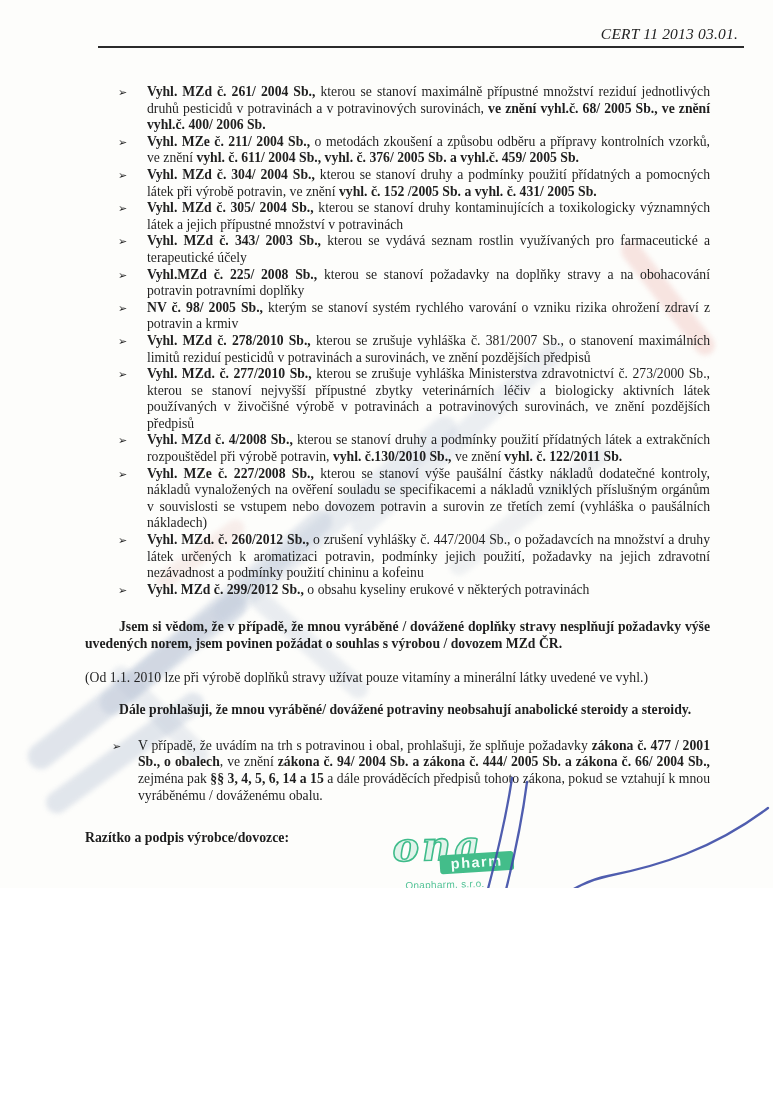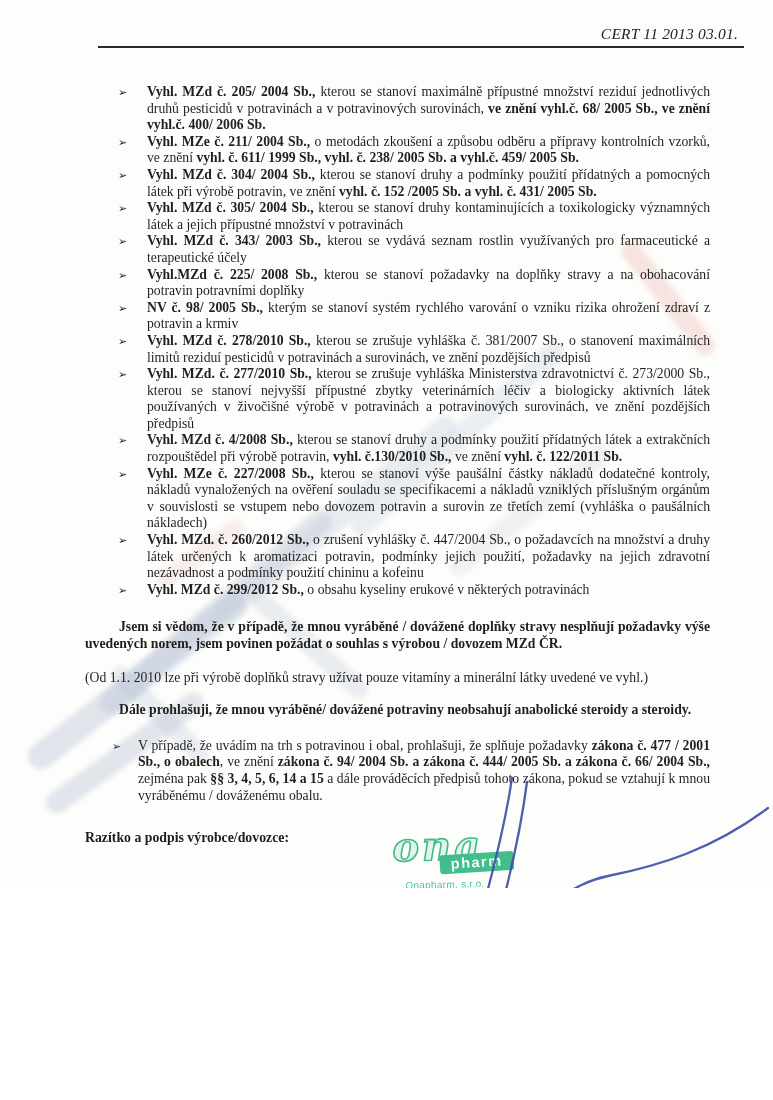--- a/index.html
+++ b/index.html
@@ -79,25 +79,25 @@
     <i class="wm" style="left:148px;top:545px;width:105px;height:18px;background:#eccbc6;opacity:.30;transform:rotate(-36deg)"></i>
   </div>
 
   <div class="cert">CERT 11 2013 03.01.</div>
   <div class="hrule"></div>
 
   <div class="content">
     <ul class="regs">
         <li>
           <span class="marker">➢</span>
-          <span class="li-text"><b>Vyhl. MZd č. 205/ 2004 Sb.,</b> kterou se stanoví maximálně přípustné množství reziduí jednotlivých druhů pesticidů v potravinách a v potravinových surovinách, <b>ve znění vyhl.č. 68/ 2005 Sb., ve znění vyhl.č. 400/ 2006 Sb.</b></span>
+          <span class="li-text"><b>Vyhl. MZd č. 261/ 2004 Sb.,</b> kterou se stanoví maximálně přípustné množství reziduí jednotlivých druhů pesticidů v potravinách a v potravinových surovinách, <b>ve znění vyhl.č. 68/ 2005 Sb., ve znění vyhl.č. 400/ 2006 Sb.</b></span>
         </li>
         <li>
           <span class="marker">➢</span>
-          <span class="li-text"><b>Vyhl. MZe č. 211/ 2004 Sb.,</b> o metodách zkoušení a způsobu odběru a přípravy kontrolních vzorků, ve znění <b>vyhl. č. 611/ 1999 Sb., vyhl. č. 238/ 2005 Sb. a vyhl.č. 459/ 2005 Sb.</b></span>
+          <span class="li-text"><b>Vyhl. MZe č. 211/ 2004 Sb.,</b> o metodách zkoušení a způsobu odběru a přípravy kontrolních vzorků, ve znění <b>vyhl. č. 611/ 2004 Sb., vyhl. č. 376/ 2005 Sb. a vyhl.č. 459/ 2005 Sb.</b></span>
         </li>
         <li>
           <span class="marker">➢</span>
           <span class="li-text"><b>Vyhl. MZd č. 304/ 2004 Sb.,</b> kterou se stanoví druhy a podmínky použití přídatných a pomocných látek při výrobě potravin, ve znění <b>vyhl. č. 152 /2005 Sb. a vyhl. č. 431/ 2005 Sb.</b></span>
         </li>
         <li>
           <span class="marker">➢</span>
           <span class="li-text"><b>Vyhl. MZd č. 305/ 2004 Sb.,</b> kterou se stanoví druhy kontaminujících a toxikologicky významných látek a jejich přípustné množství v potravinách</span>
         </li>
         <li>

